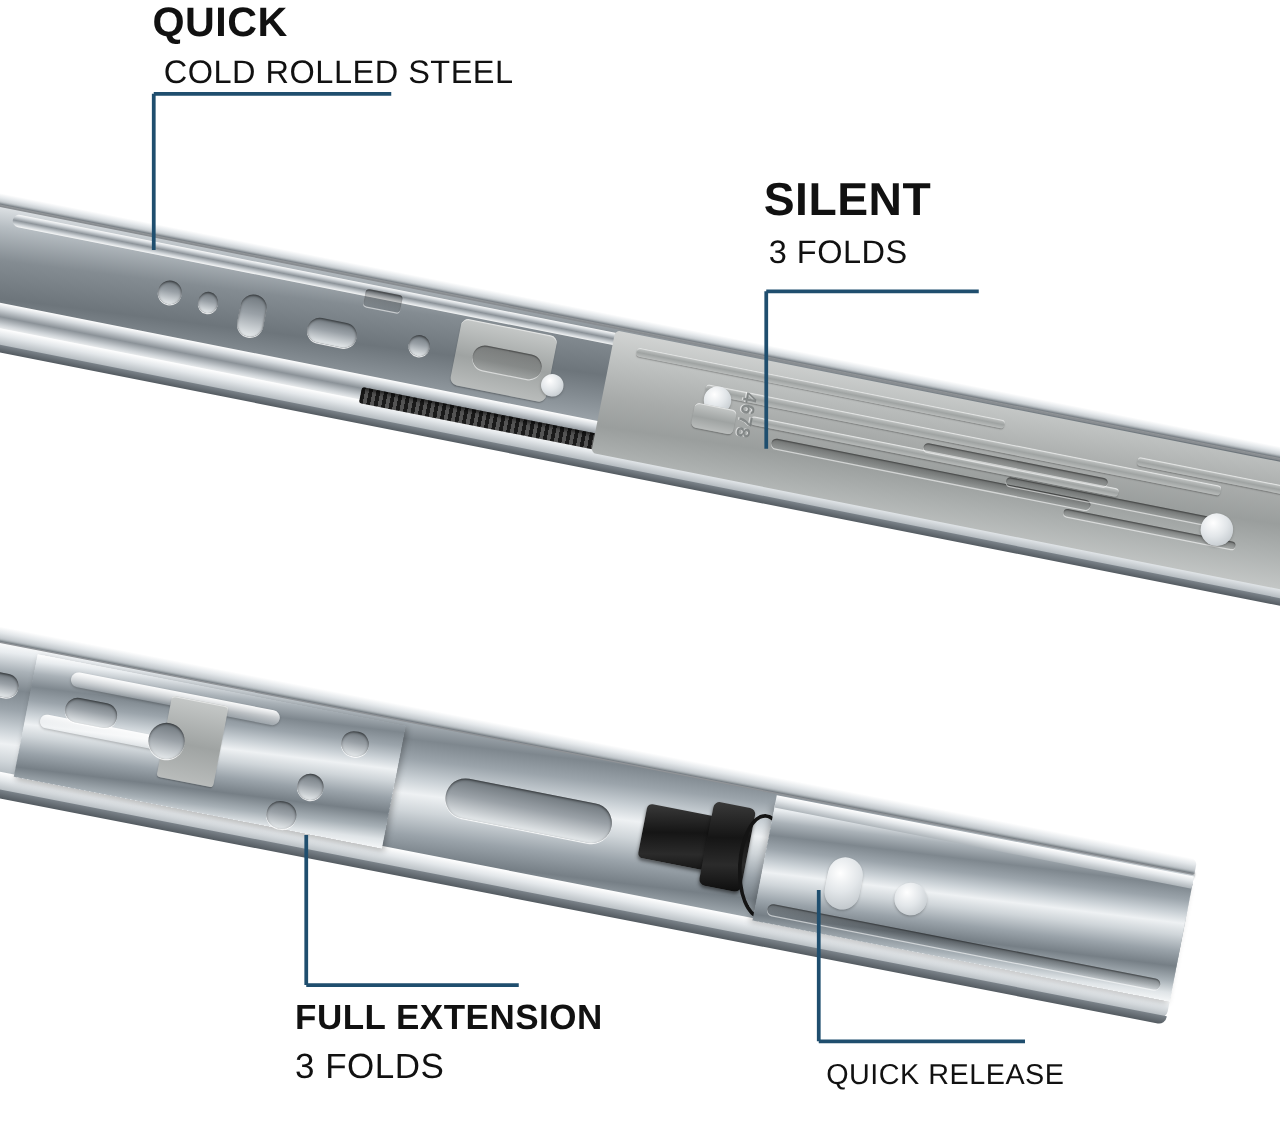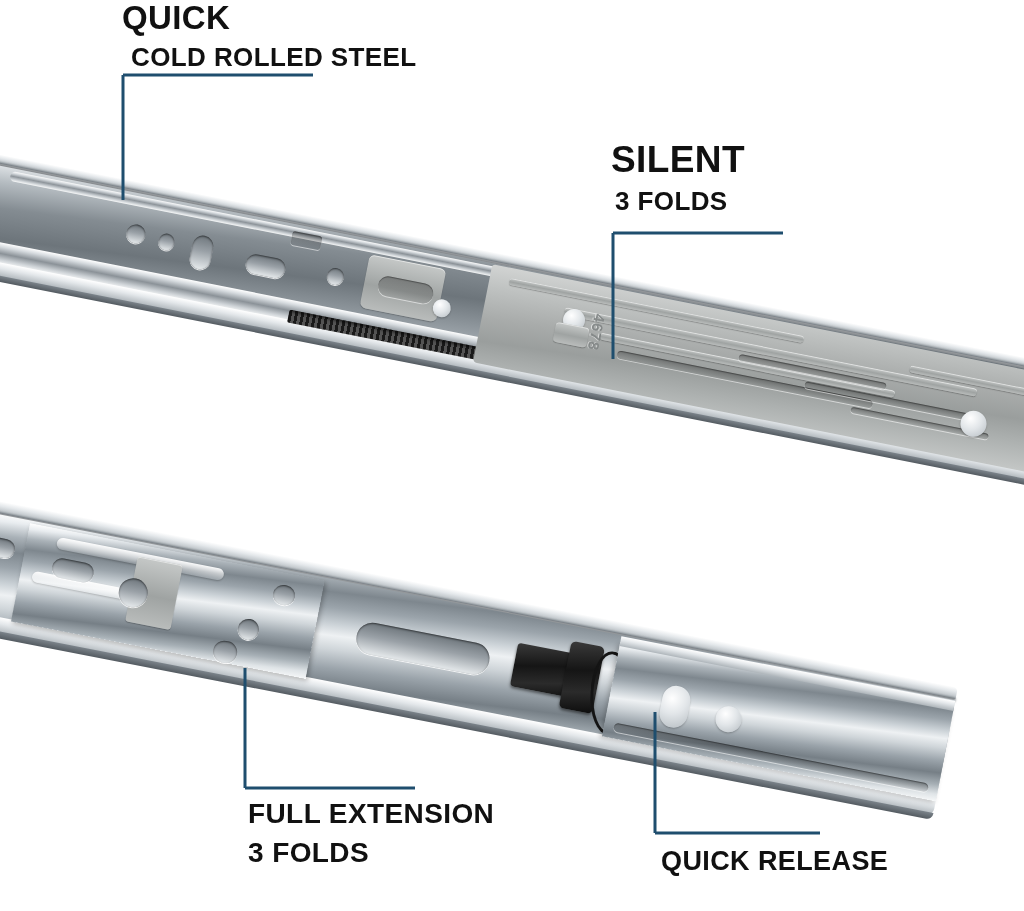--- a/index.html
+++ b/index.html
@@ -2,21 +2,21 @@
 <html><head>
 <meta charset="utf-8">
 <style>
   html,body{margin:0;padding:0;background:#fff;}
   body{width:1024px;height:911px;font-family:"Liberation Sans",sans-serif;}
   #stage{position:relative;width:1024px;height:911px;background:#ffffff;overflow:hidden;}
 
   
   .callout{position:absolute;white-space:nowrap;color:#111111;}
   .c-title{font-weight:bold;letter-spacing:.4px;line-height:1;}
-  .c-sub{font-weight:bold;letter-spacing:.4px;line-height:1;}
+  .c-sub{font-weight:normal;letter-spacing:.4px;line-height:1;}
 
   
   .leader{position:absolute;}
   .leader svg{display:block;overflow:visible;}
 
   
   .photo{position:absolute;top:0;left:0;width:1024px;height:911px;}
 
   .slide{position:absolute;transform-origin:0 50%;}
 
@@ -193,22 +193,22 @@
   <div class="callout" style="left:122px;top:1px;">
     <div class="c-title" style="font-size:33px;">QUICK</div>
     <div class="c-sub" style="font-size:26px;margin-top:10px;margin-left:9px;">COLD ROLLED STEEL</div>
   </div>
 
   <div class="callout" style="left:611px;top:141px;">
     <div class="c-title" style="font-size:37px;">SILENT</div>
     <div class="c-sub" style="font-size:26px;margin-top:10px;margin-left:4px;">3 FOLDS</div>
   </div>
 
-  <div class="callout" style="left:248px;top:800px;">
+  <div class="callout" style="left:236px;top:800px;">
     <div class="c-title" style="font-size:28px;">FULL EXTENSION</div>
     <div class="c-sub" style="font-size:28px;margin-top:11px;">3 FOLDS</div>
   </div>
 
   <div class="callout" style="left:655px;top:838px;">
-    <div class="c-sub" style="font-size:27px;margin-top:10px;margin-left:6px;">QUICK RELEASE</div>
+    <div class="c-sub" style="font-size:23px;margin-top:10px;margin-left:6px;">QUICK RELEASE</div>
   </div>
 
 </div>
 
 </body></html>

